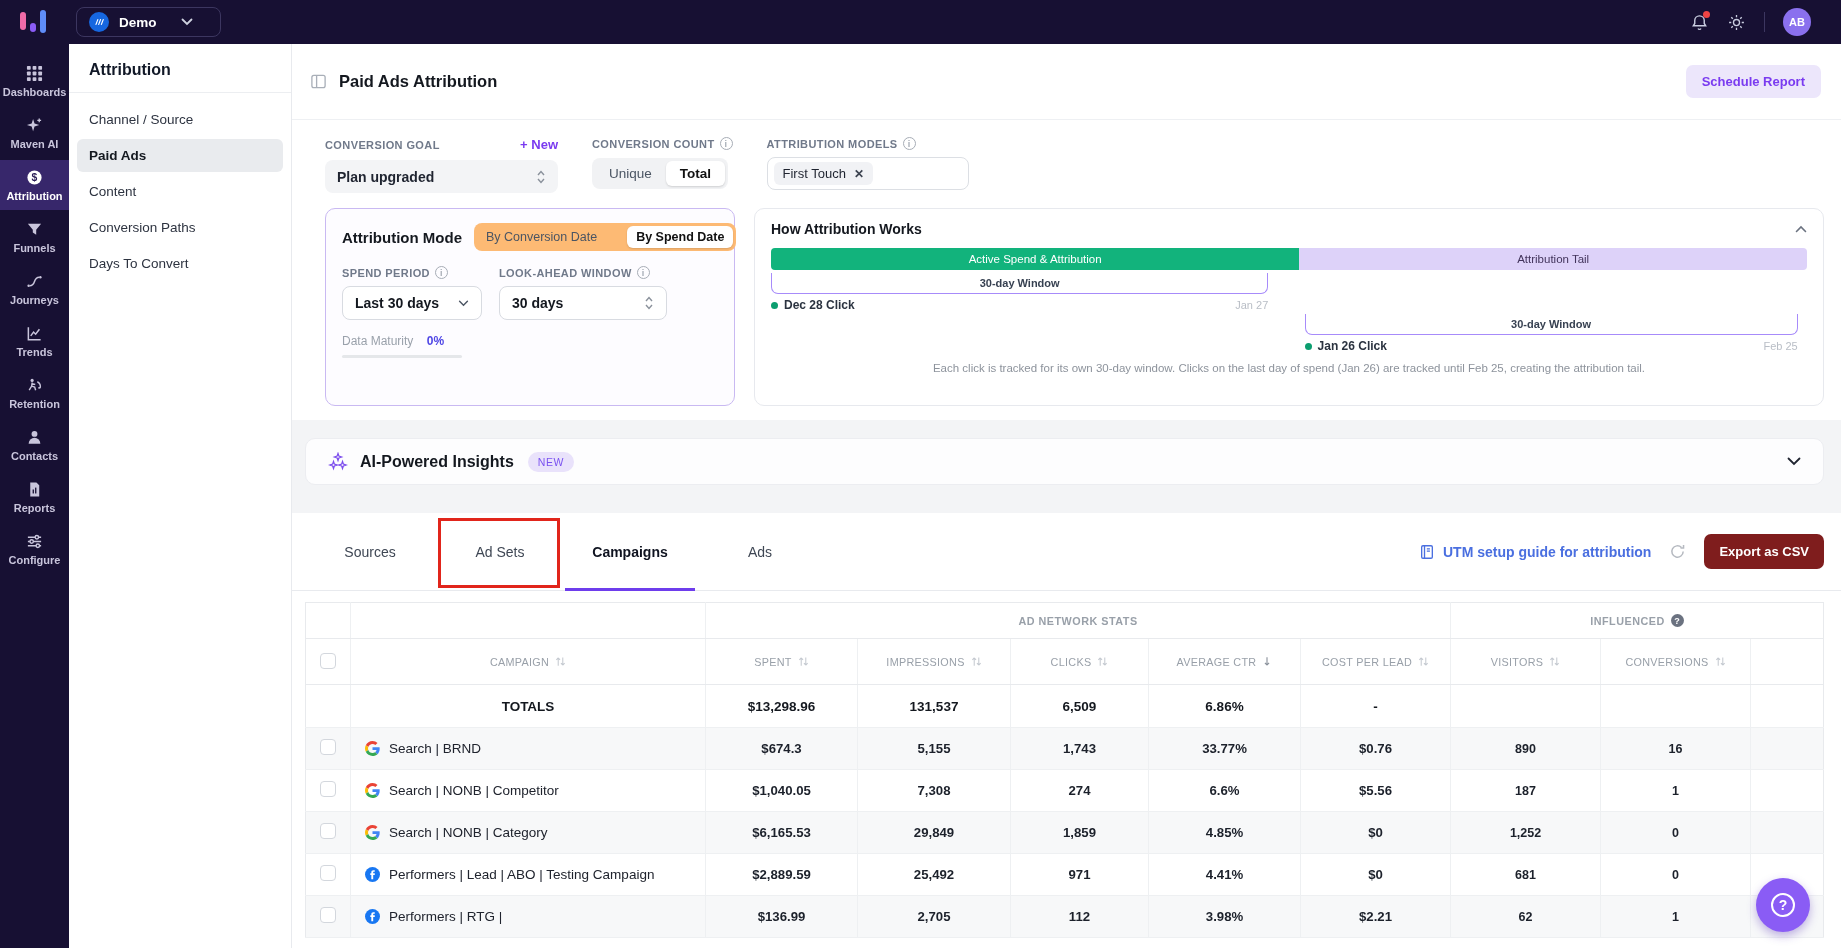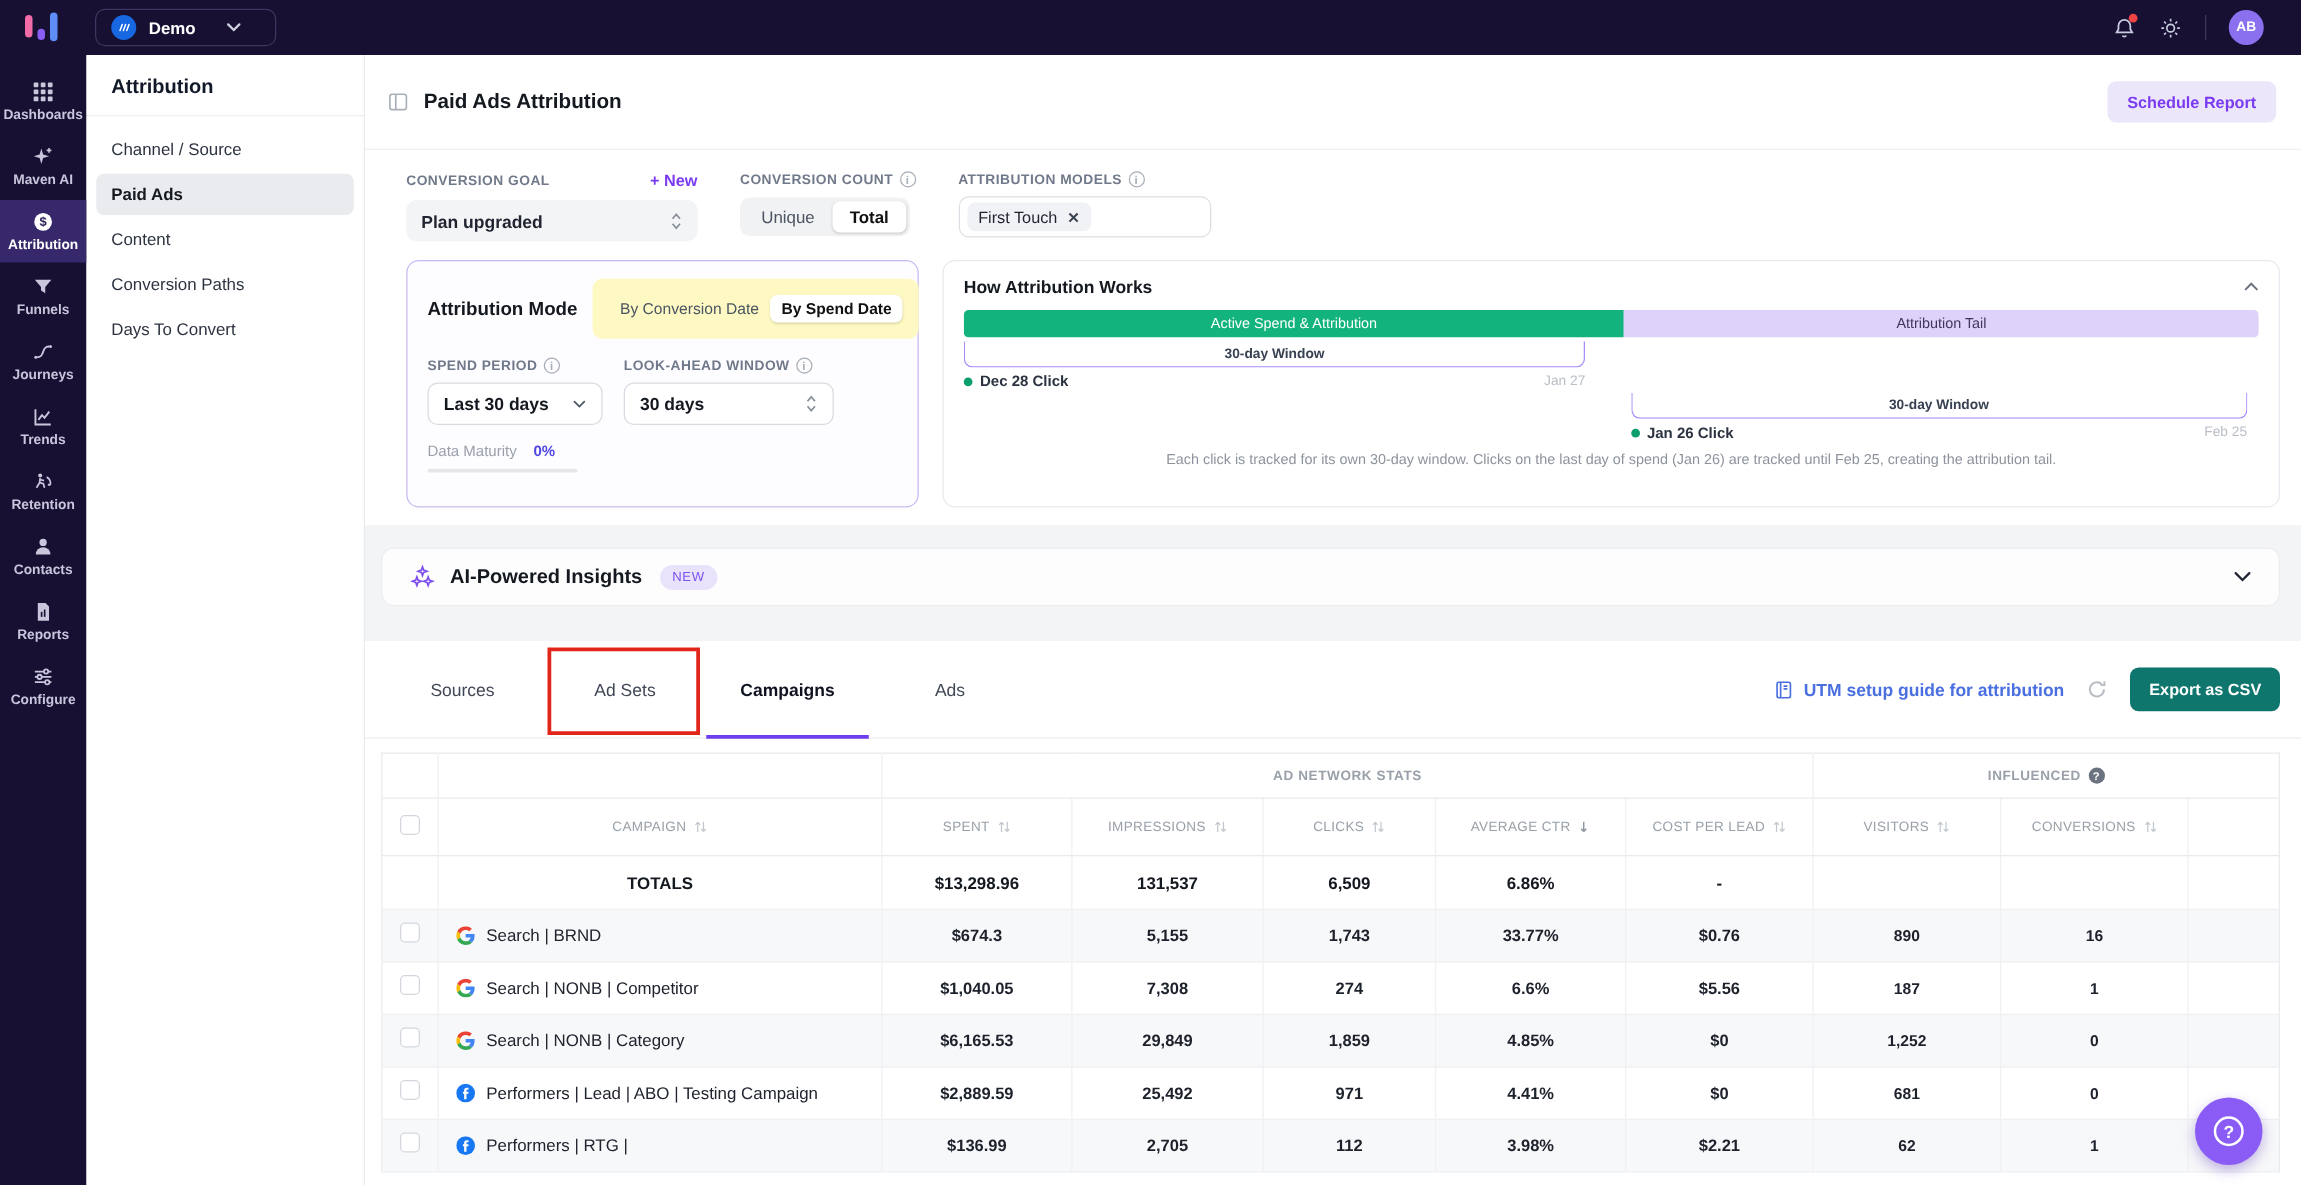--- a/index.html
+++ b/index.html
@@ -87,21 +87,21 @@
   .info-i { width:13px; height:13px; border:1px solid #a7adb6; border-radius:50%;
     color:#a7adb6; font-size:9px; font-weight:700; display:inline-flex; align-items:center;
     justify-content:center; font-style:normal; }
 
   
   .panels { display:flex; gap:19px; padding:15px 17px 14px 33px; background:#fff; }
   .mode-panel { width:410px; min-width:410px; height:198px; border:1.5px solid #c9b9f2;
     border-radius:10px; background:#fdfcff; padding:14px 16px; }
   .mode-head { display:flex; align-items:center; gap:12px; }
   .mode-title { font-size:15px; font-weight:700; color:#14181f; white-space:nowrap; }
-  .mode-toggle { background:#fef9c3; border-radius:8px; padding:13px; display:inline-flex; }
+  .mode-toggle { background:#fdba74; border-radius:8px; padding:3px; display:inline-flex;gap:21px; }
   .mode-toggle .tg-opt { padding:4px 9px; font-size:12.5px; white-space:nowrap; }
   .mode-labels { display:flex; margin-top:15px; }
   .mode-labels .f-label:first-child { width:157px; }
   .mode-selects { display:flex; gap:17px; margin-top:7px; }
   .mini-select { height:34px; border:1px solid #d8dbe1; border-radius:8px; background:#fff;
     font-size:14px; font-weight:700; color:#14181f; padding:0 12px; display:flex;
     align-items:center; justify-content:space-between; cursor:pointer; }
   .sp-select { width:140px; }
   .la-select { width:168px; font-weight:600; }
   .maturity { margin-top:14px; font-size:12px; color:#9aa1ab; }
@@ -146,21 +146,21 @@
     border-bottom:1px solid #e8eaee; }
   .tab { width:130px; display:flex; align-items:center; justify-content:center;
     font-size:14px; color:#3f4754; position:relative; cursor:pointer; }
   .tab.selected { font-weight:700; color:#0f1320; }
   .tab.selected::after { content:""; position:absolute; left:0; right:0; bottom:-1px;
     height:3px; background:#6e3dec; }
   .tabs-right { margin-left:auto; display:flex; align-items:center; gap:18px; }
   .utm-link { color:var(--link-blue,#4a6fe0); font-size:14px; font-weight:700;
     display:flex; align-items:flex-start; gap:8px; cursor:pointer; }
   .refresh-ic { cursor:pointer; }
-  .export-btn { background:#0f766e; color:#fff; font-size:13px; font-weight:700;
+  .export-btn { background:#7f1d1d; color:#fff; font-size:13px; font-weight:700;
     padding:10px 15px; border-radius:7px; border:none; cursor:pointer; font-family:inherit; }
 
   
   .table-wrap { padding:11px 17px 0 13px; background:#fff; }
   table { width:100%; border-collapse:collapse; border:1px solid #e8eaed; table-layout:fixed; }
   th, td { border-left:1px solid #eef0f2; }
   th:first-child, td:first-child { border-left:none; }
   .group-row th { height:36px; font-size:10.8px; font-weight:700; color:#99a0a9;
     letter-spacing:.5px; text-align:center; border-bottom:1px solid #e8eaed; }
   .cols-row th { height:46px; font-size:10.8px; font-weight:400; color:#99a0a9;

